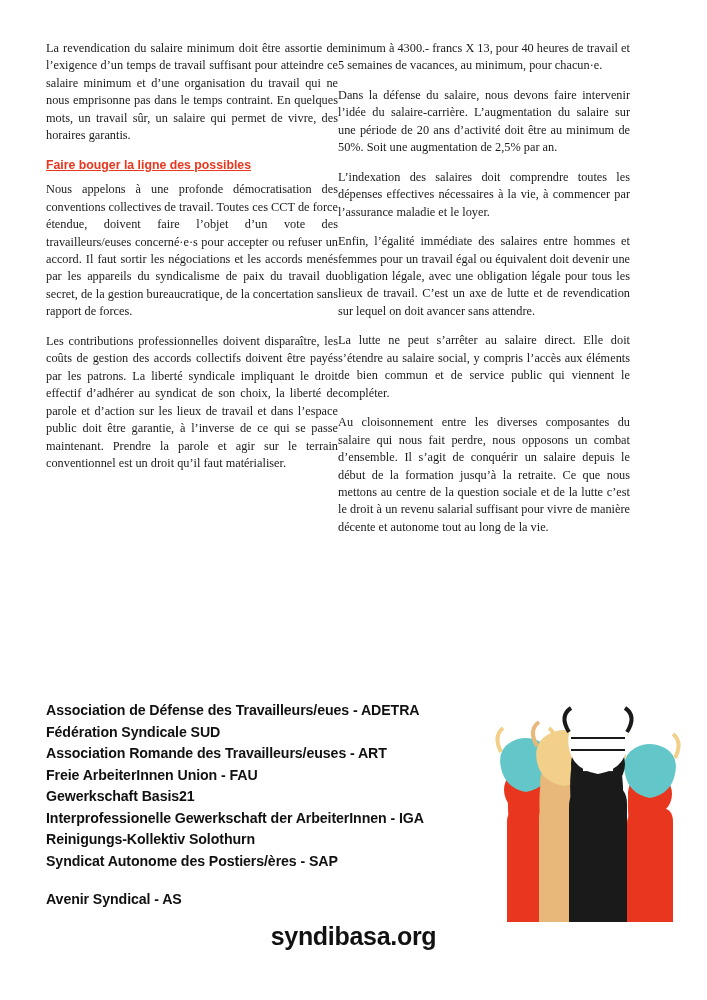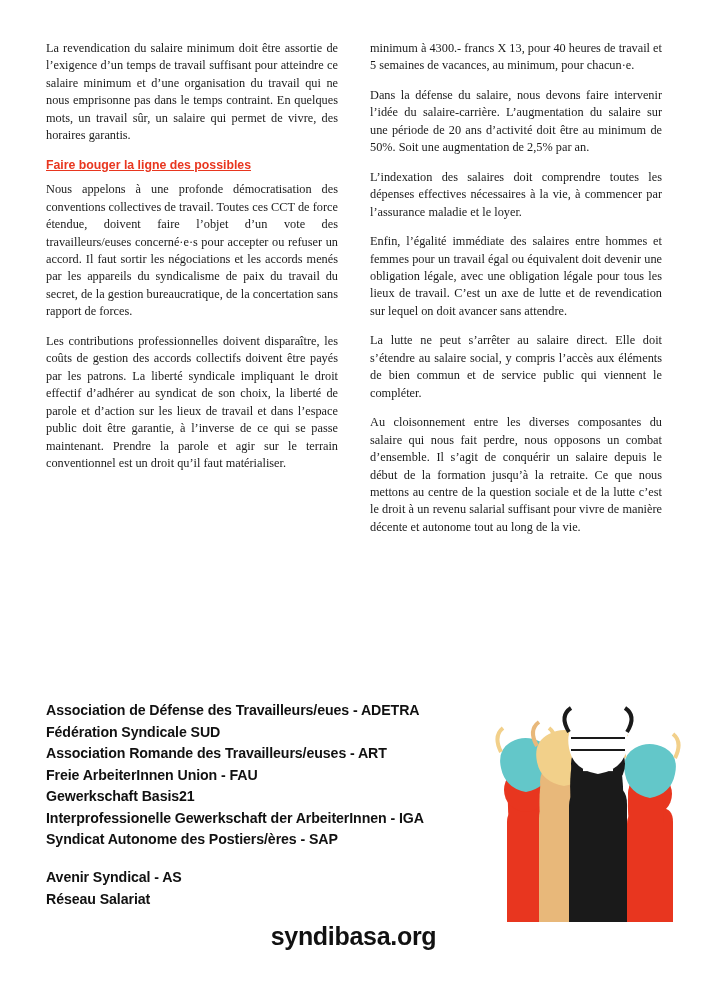--- a/index.html
+++ b/index.html
@@ -18,21 +18,20 @@
   .page {
     position: absolute;
     inset: 0;
   }
   .columns {
     position: absolute;
     left: 46px;
     top: 40px;
     width: 616px;
     display: flex;
-    gap: 32px;
   }
   .col {
     width: 292px;
   }
   .col p {
     margin: 0 0 12px 0;
     font-size: 12.3px;
     line-height: 1.42;
     text-align: justify;
     hyphens: auto;
@@ -114,24 +113,24 @@
 
   </div>
 
   <div class="orgs">
     <div class="org-line">Association de Défense des Travailleurs/eues - ADETRA</div>
     <div class="org-line">Fédération Syndicale SUD</div>
     <div class="org-line">Association Romande des Travailleurs/euses - ART</div>
     <div class="org-line">Freie ArbeiterInnen Union - FAU</div>
     <div class="org-line">Gewerkschaft Basis21</div>
     <div class="org-line">Interprofessionelle Gewerkschaft der ArbeiterInnen - IGA</div>
+    <div class="org-line">Reinigungs-Kollektiv Solothurn</div>
     <div class="org-line">Syndicat Autonome des Postiers/ères - SAP</div>
     <div class="gap"></div>
     <div class="org-line">Avenir Syndical - AS</div>
-    <div class="org-line">Réseau Salariat</div>
   </div>
 
   <div class="illustration">
     <svg viewBox="0 0 190 250" xmlns="http://www.w3.org/2000/svg">
 
       <g>
         <path d="M12 250 L12 150 Q12 138 24 136 L46 134 Q58 134 58 148 L58 250 Z" fill="#e8361f"></path>
         <path d="M14 150 Q10 112 20 100 Q30 90 40 100 Q50 112 48 150 Z" fill="#e8361f"></path>
         <circle cx="31" cy="118" r="22" fill="#e8361f"></circle>
       </g>

